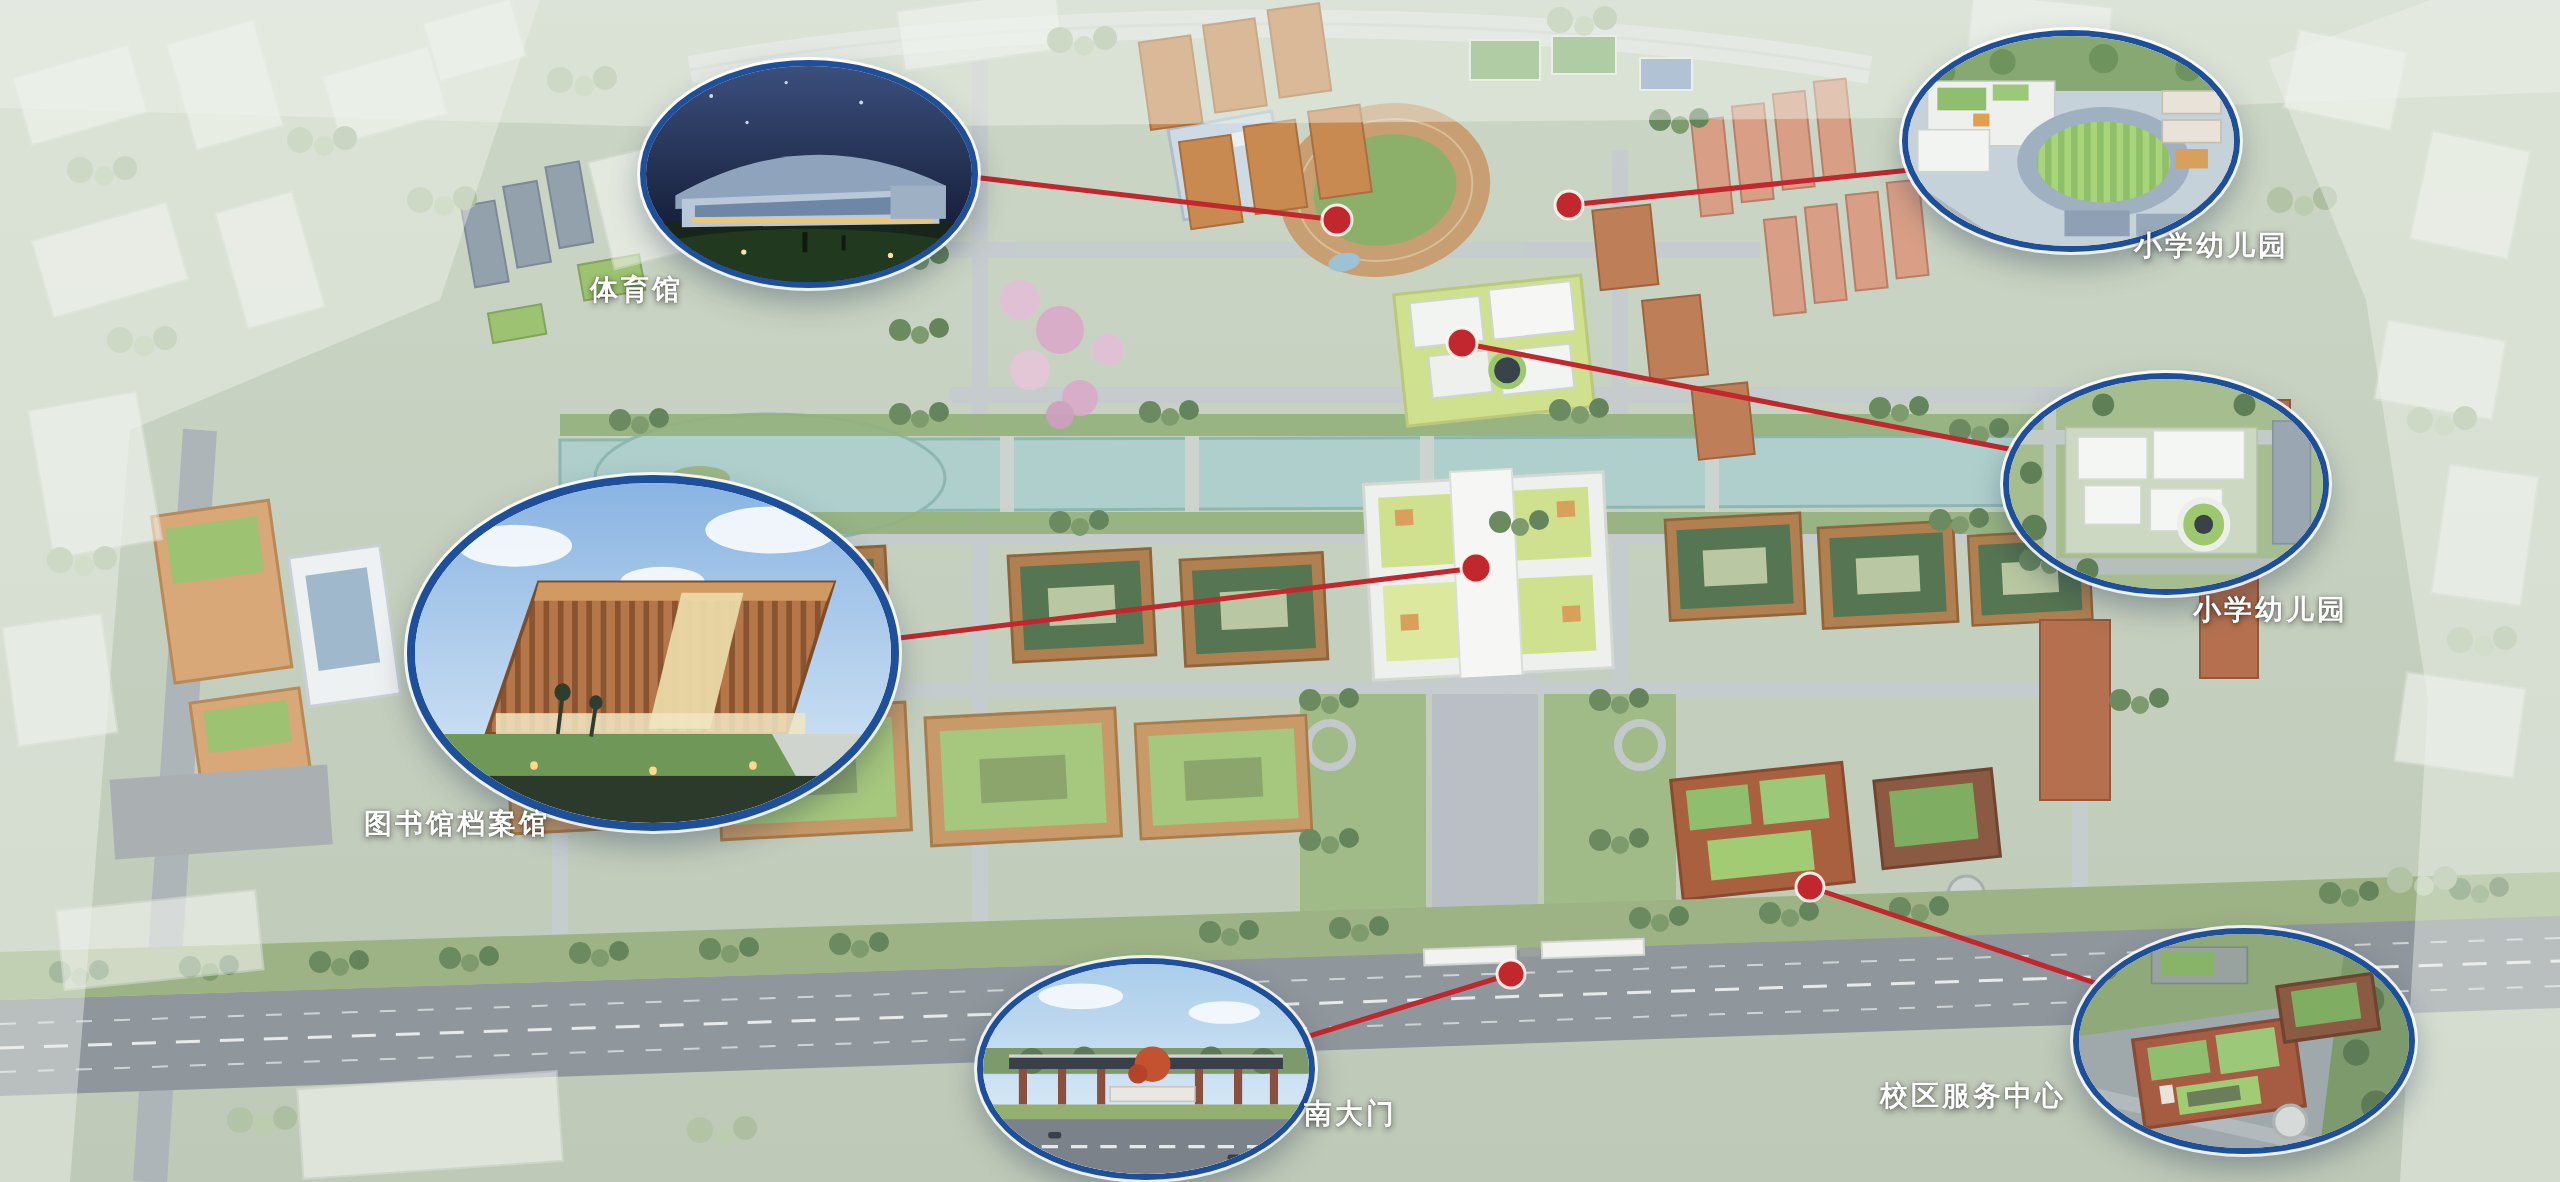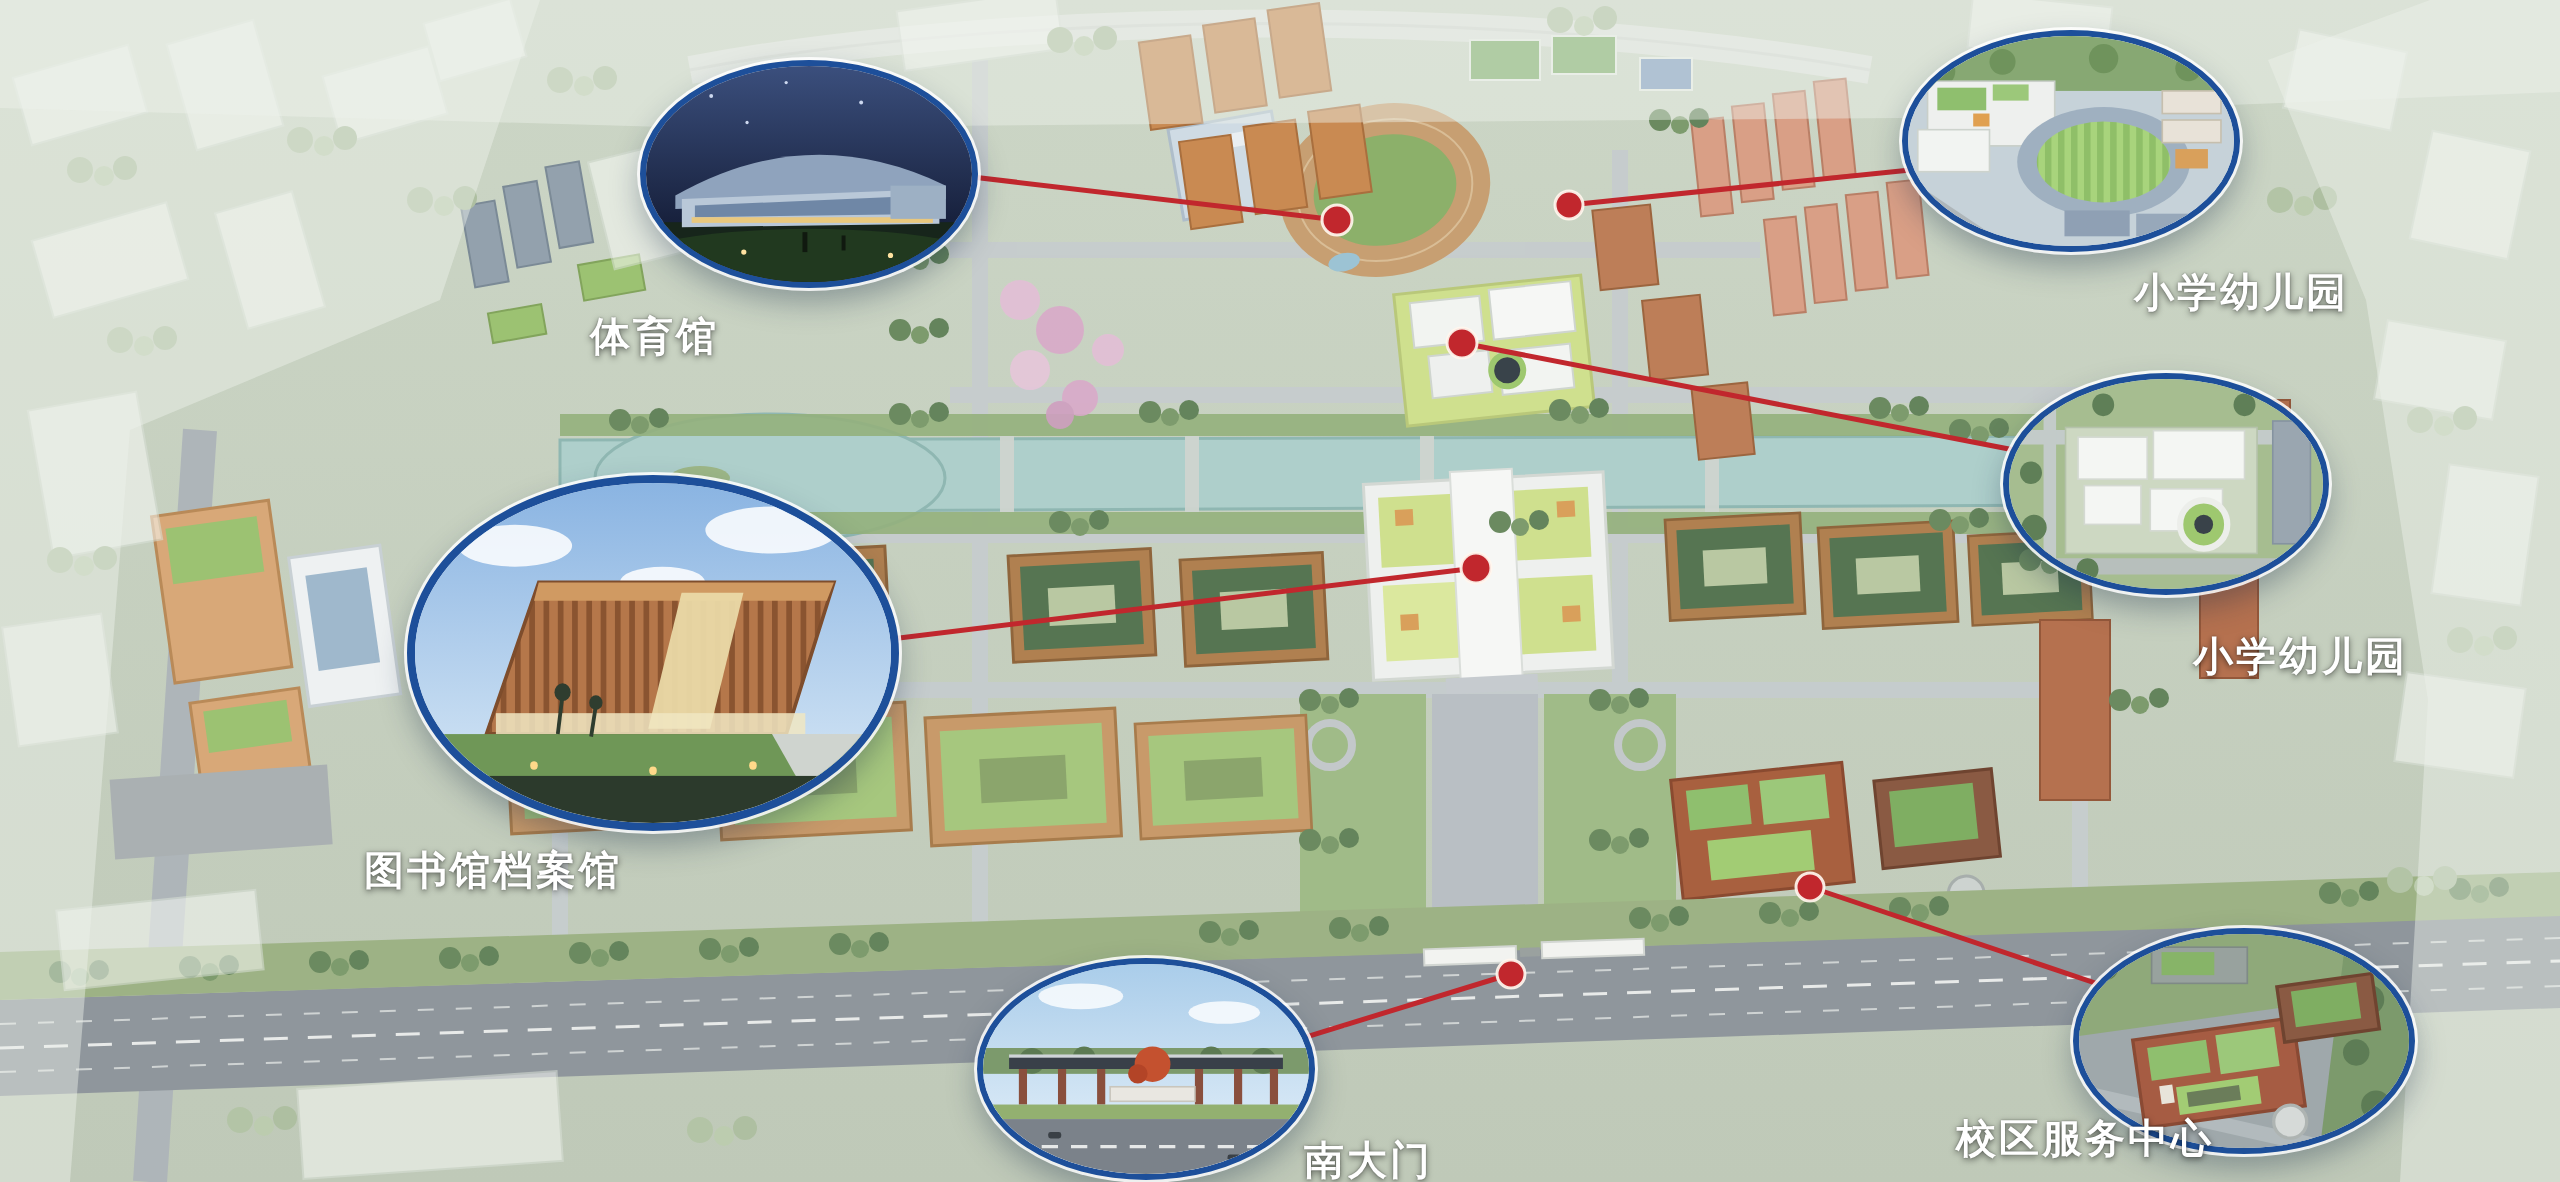--- a/index.html
+++ b/index.html
@@ -21,24 +21,23 @@
   .callout{
     position:absolute;z-index:3;border-radius:50%;overflow:hidden;
     border:6px solid var(--callout-blue,#1d4f9a);
     box-shadow:0 0 0 3px rgba(255,255,255,.85),0 14px 30px rgba(20,40,70,.35);
     background:#dfe7ee;
   }
   .callout svg{display:block;width:100%;height:100%;}
   .callout.big{border-width:8px;}
   .map-label{
     position:absolute;z-index:4;color:var(--label-color,#fff);
-    font-size:40px;font-weight:700;letter-spacing:3px;line-height:1;
+    font-size:28px;font-weight:700;letter-spacing:3px;line-height:1;
     text-shadow:0 2px 6px rgba(0,0,0,.55),0 0 2px rgba(0,0,0,.4);
     white-space:nowrap;
-    margin-top:40px;
   }
 </style>
 </head>
 <body>
 
 <div class="stage">
 
   <svg class="bg" viewBox="0 0 2560 1182" preserveAspectRatio="none" aria-hidden="true">
     <defs>
       <linearGradient id="gBase" x1="0" y1="0" x2="0" y2="1">
@@ -544,15 +543,15 @@
       <rect x="50" y="11" width="32" height="14" fill="#87b468"></rect>
       <circle cx="128" cy="114" r="10" fill="#d6dad8" stroke="#aeb4b2" stroke-width="2"></circle>
     </svg>
   </div>
 
   <div class="map-label" style="left:590px;top:276px;">体育馆</div>
   <div class="map-label" style="left:2134px;top:232px;">小学幼儿园</div>
   <div class="map-label" style="left:2193px;top:596px;">小学幼儿园</div>
   <div class="map-label" style="left:338px;top:810px;padding-left:26px;">图书馆档案馆</div>
   <div class="map-label" style="left:1304px;top:1100px;">南大门</div>
-  <div class="map-label" style="left:1956px;top:1082px;font-family:Liberation Mono, monospace;">校区服务中心</div>
+  <div class="map-label" style="left:1880px;top:1082px;">校区服务中心</div>
 
 </div>
 
 </body></html>

